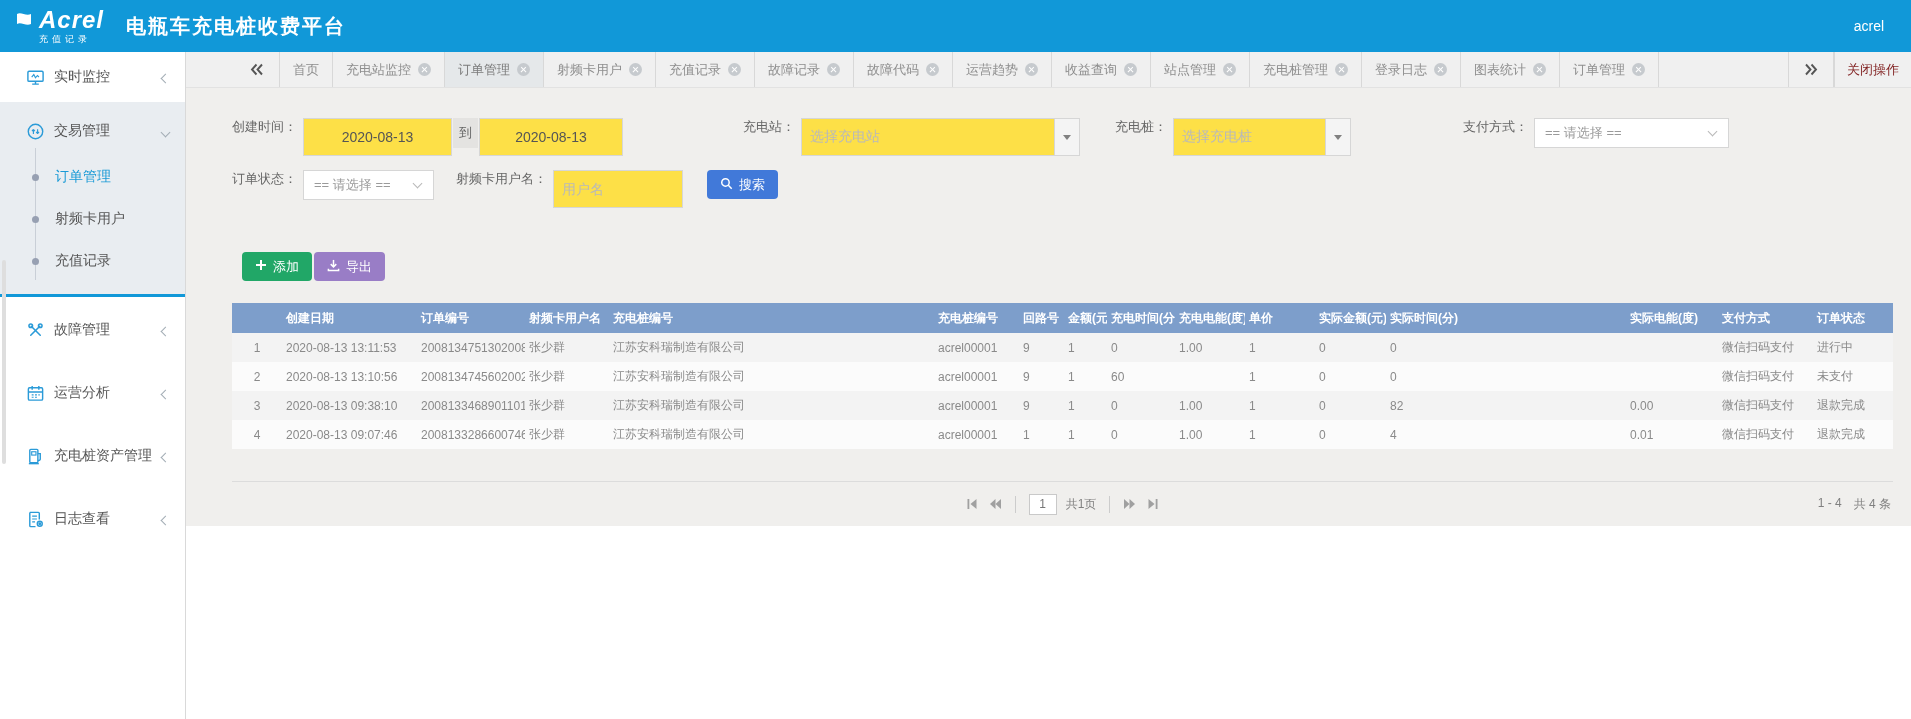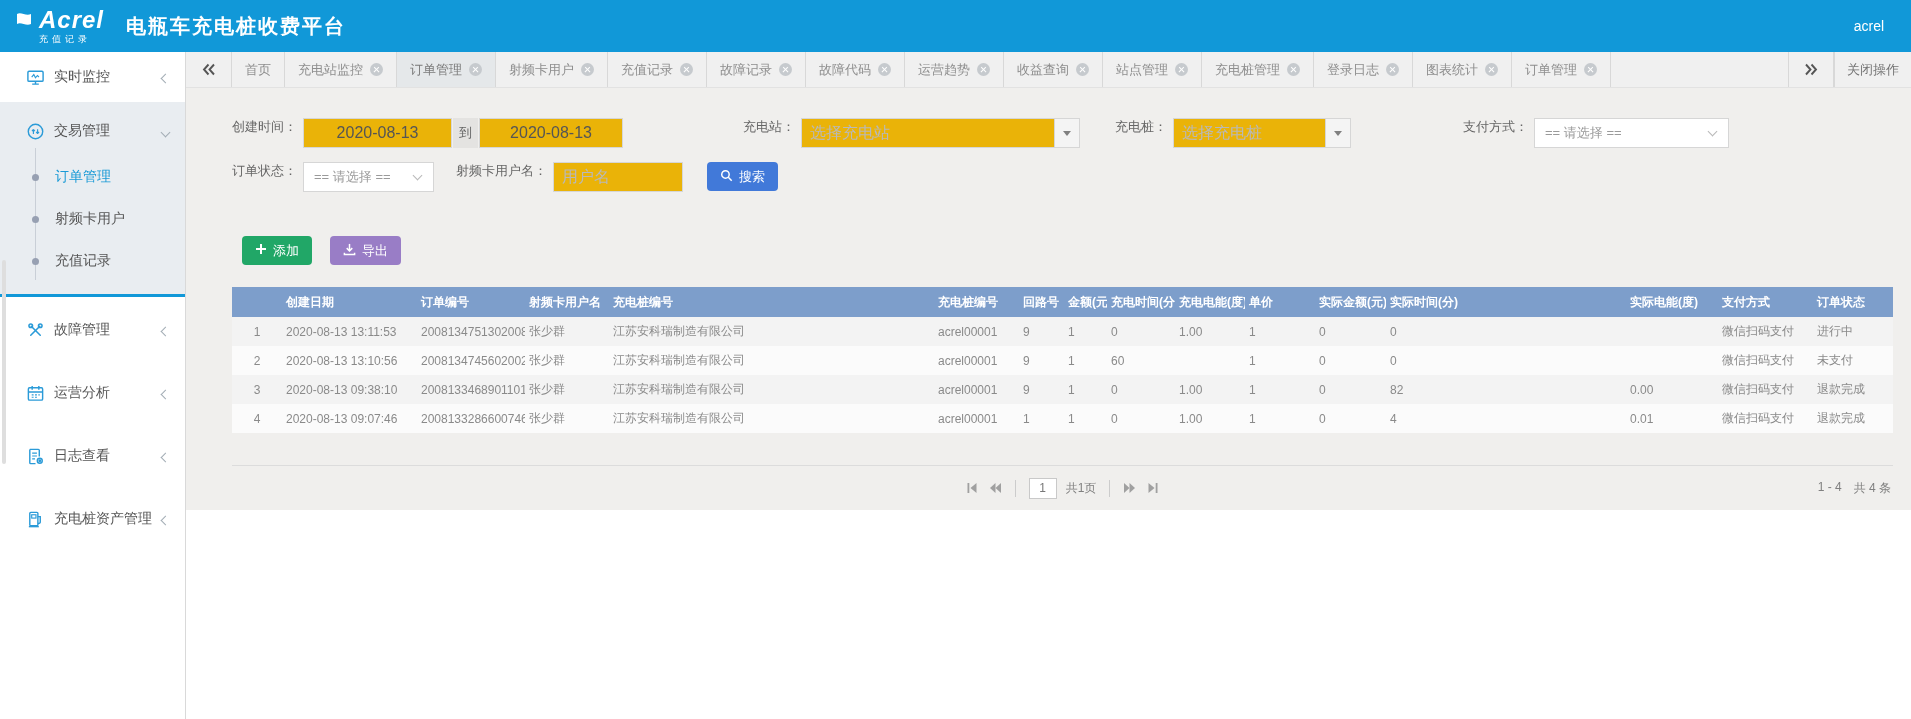--- a/index.html
+++ b/index.html
@@ -31,52 +31,52 @@
   .chev.down { transform:rotate(45deg); margin-top:-3px; }
   .side-section.expanded { background:#e9edf1; border-bottom:3px solid #1198d8; padding:4px 0 12px; }
   .sub-list { position:relative; }
   .sub-list::before { content:""; position:absolute; left:35px; top:-8px; bottom:2px; width:1px; background:#c9cfd7; }
   .sub-item { height:42px; display:flex; align-items:center; padding-left:55px; font-size:14px; color:#555; position:relative; cursor:pointer; }
   .sub-item .dot { position:absolute; left:32px; width:7px; height:7px; border-radius:50%; background:#97a0b2; }
   .sub-item.active { color:#1a9ad6; }
   .side-scrollbar { position:absolute; left:2px; top:208px; width:4px; height:204px; border-radius:2px; background:#dedede; }
 
   
-  .tabbar { height:36px; background:#f0f0f0; display:flex; align-items:stretch; border-bottom:1px solid #e2e2e2; flex:none; }
+  .tabbar { height:36px; background:#f0f0f0; display:flex; align-items:stretch; border-bottom:1px solid #e2e2e2; flex:none;padding-left:48px; }
   .tab-scroll { width:46px; display:flex; align-items:center; justify-content:center; border-right:1px solid #d8d8d8; cursor:pointer; flex:none; }
   .tab-scroll.right-end { border-left:1px solid #d8d8d8; }
   .tab { display:flex; align-items:center; gap:7px; padding:0 13px; border-right:1px solid #d8d8d8; font-size:13px; color:#8e8e8e; cursor:pointer; white-space:nowrap; }
   .tab.active { background:#e5e8ea; color:#7b7b7b; }
   .tab-close { width:13px; height:13px; border-radius:50%; background:#c6cace; position:relative; flex:none; }
   .tab-close::before,.tab-close::after { content:""; position:absolute; left:3px; top:6px; width:7px; height:1.4px; background:#fff; }
   .tab-close::before { transform:rotate(45deg);} .tab-close::after { transform:rotate(-45deg);}
   .tab-spacer { flex:1; }
-  .close-ops { display:flex; align-items:center; padding:0 12px; font-size:13px; color:#737373; border-left:1px solid #d8d8d8; white-space:nowrap; cursor:pointer; }
+  .close-ops { display:flex; align-items:center; padding:0 12px; font-size:13px; color:#7f1d1d; border-left:1px solid #d8d8d8; white-space:nowrap; cursor:pointer; }
 
   
   .content { background:#f0efed; padding:0 18px 0 46px; flex:none; }
   .rest { flex:1; background:#fff; }
   .frow { display:flex; align-items:flex-start; font-size:13px; color:#666; }
   .frow1 { padding-top:30px; }
   .frow2 { margin-top:14px; }
   .flabel { margin-right:6px; white-space:nowrap; }
-  .tin { height:30px; border:1px solid #d6d6d6; background:#eab308; font-size:16px; color:#555; padding:0 8px; outline:none; font-family:inherit; }
+  .tin { height:38px; border:1px solid #d6d6d6; background:#fde047; font-size:14px; color:#555; padding:0 8px; outline:none; font-family:inherit; }
   .date-in { width:149px; text-align:center; }
   .to-tag { height:30px; line-height:30px; background:#e4e3e1; color:#666; padding:0 6px; margin:0 1px; }
   .combo { display:flex; align-items:stretch; }
   .combo .tin { border-right:none;font-family:Liberation Serif, serif; }
   .combo-btn { width:26px; border:1px solid #d6d6d6; background:#f4f4f4; display:flex; align-items:center; justify-content:center; cursor:pointer; }
   .tri-down { width:0; height:0; border:4px solid transparent; border-top:5px solid #808080; margin-top:5px; }
   .sel { height:30px; background:#fff; border:1px solid #d6d6d6; display:flex; align-items:center; justify-content:space-between; padding:0 10px; color:#9a9a9a; cursor:pointer; }
   .sel .chev { border-color:#b8b8b8; padding:3px; margin-right:2px; }
   ::placeholder { color:#b9b9b9; }
 
   .btn { border:none; border-radius:4px; height:29px; color:#fff; font-size:13px; display:inline-flex; align-items:center; gap:6px; padding:0 13px; cursor:pointer; font-family:inherit; }
   .btn-search { background:#4179d9; margin-left:24px; }
-  .toolbar { margin-top:44px; margin-left:10px; display:flex; gap:18px; }
+  .toolbar { margin-top:44px; margin-left:10px; display:flex; gap:2px; }
   .btn-add { background:#21a767; }
   .btn-export { background:#997dc6; }
 
   
   table.grid { margin-top:22px; width:100%; border-collapse:collapse; table-layout:fixed; font-size:12px; }
   .grid th { background:#7d9ecb; color:#fff; font-weight:bold; height:30px; text-align:left; padding:0 4px; overflow:hidden; white-space:nowrap; }
   .grid td { height:29px; color:#8a8a8a; padding:0 4px; overflow:hidden; white-space:nowrap; }
   .grid tr.odd td { background:#f3f3f3; }
   .grid tr.even td { background:#fbfbfb; }
   .grid td.idx { text-align:center; }
@@ -196,41 +196,41 @@
             <path d="M6 11.5 h2 M9.5 11.5 h2 M13 11.5 h1.5 M6 14 h2 M9.5 14 h2" stroke-width="1.2"></path>
           </svg>
       </span>
       <span>运营分析</span>
       <span style="margin-left:auto"><span class="chev left"></span></span>
     </div>
 
     <div class="side-group" style="margin-top:13px">
       <span class="gicon">
         <svg viewBox="0 0 20 20" width="19" height="19" fill="none" stroke="#2b9bd8" stroke-width="1.5">
+            <rect x="4" y="2.5" width="8.5" height="14" rx="1"></rect>
+            <rect x="6" y="5" width="4.5" height="3.5" stroke-width="1.2"></rect>
+            <path d="M12.5 7 h2.5 v5.5 a1.8 1.8 0 0 1 -1.8 1.8 h-0.7"></path>
+            <path d="M3 17.5 h10.5"></path>
+          </svg>
+      </span>
+      <span>充电桩资产管理</span>
+      <span style="margin-left:auto"><span class="chev left"></span></span>
+    </div>
+
+    <div class="side-group" style="margin-top:13px">
+      <span class="gicon">
+        <svg viewBox="0 0 20 20" width="19" height="19" fill="none" stroke="#2b9bd8" stroke-width="1.5">
             <path d="M4 2.5 h9 a1 1 0 0 1 1 1 V10"></path>
             <path d="M4 2.5 V16.5 a1 1 0 0 0 1 1 H10"></path>
             <path d="M6.5 6.5 h5 M6.5 9.5 h5 M6.5 12.5 h3" stroke-width="1.2"></path>
             <circle cx="14.5" cy="14.5" r="2.6"></circle>
             <circle cx="14.5" cy="14.5" r="0.8" fill="#2b9bd8"></circle>
           </svg>
       </span>
       <span>日志查看</span>
-      <span style="margin-left:auto"><span class="chev left"></span></span>
-    </div>
-
-    <div class="side-group" style="margin-top:13px">
-      <span class="gicon">
-        <svg viewBox="0 0 20 20" width="19" height="19" fill="none" stroke="#2b9bd8" stroke-width="1.5">
-            <rect x="4" y="2.5" width="8.5" height="14" rx="1"></rect>
-            <rect x="6" y="5" width="4.5" height="3.5" stroke-width="1.2"></rect>
-            <path d="M12.5 7 h2.5 v5.5 a1.8 1.8 0 0 1 -1.8 1.8 h-0.7"></path>
-            <path d="M3 17.5 h10.5"></path>
-          </svg>
-      </span>
-      <span>充电桩资产管理</span>
       <span style="margin-left:auto"><span class="chev left"></span></span>
     </div>
 
     <div class="side-scrollbar"></div>
   </aside>
 
   <div class="main">
 
     <nav class="tabbar">
       <span class="tab-scroll">

